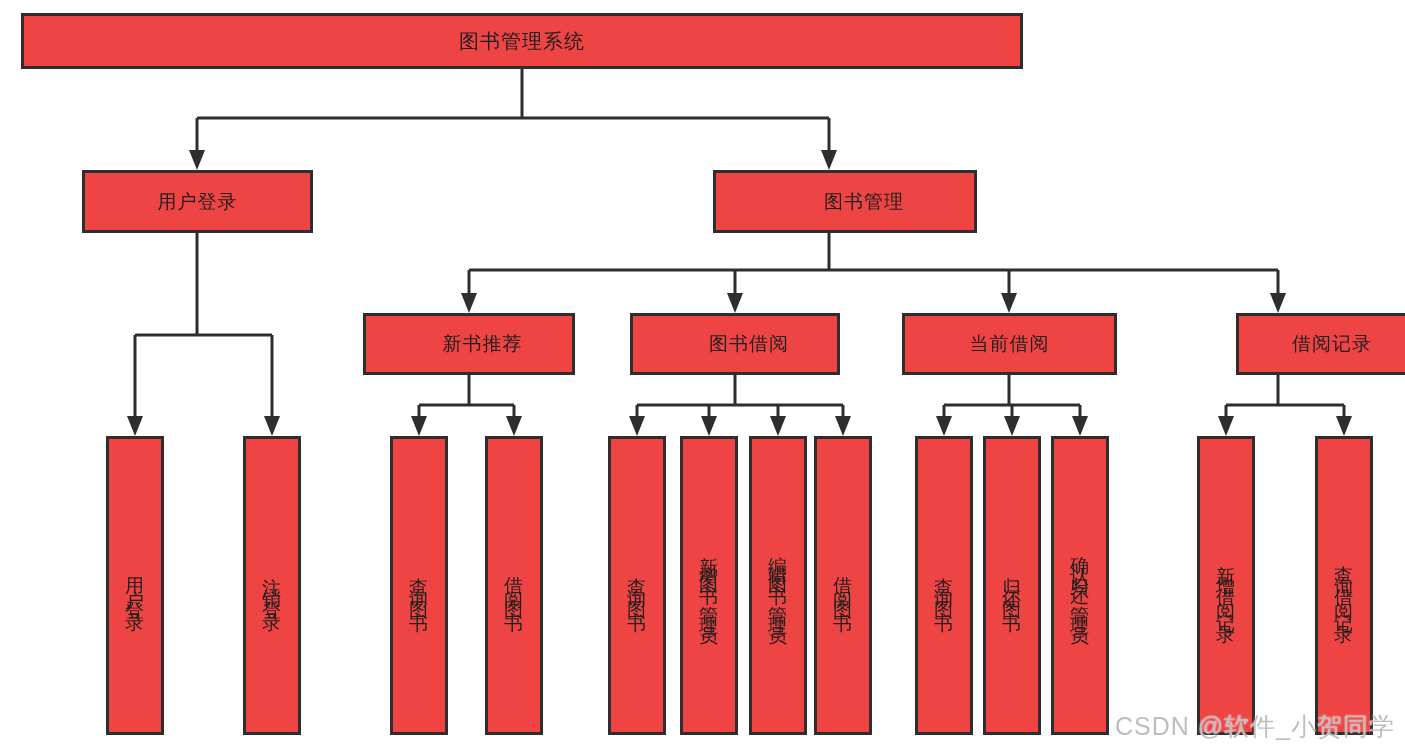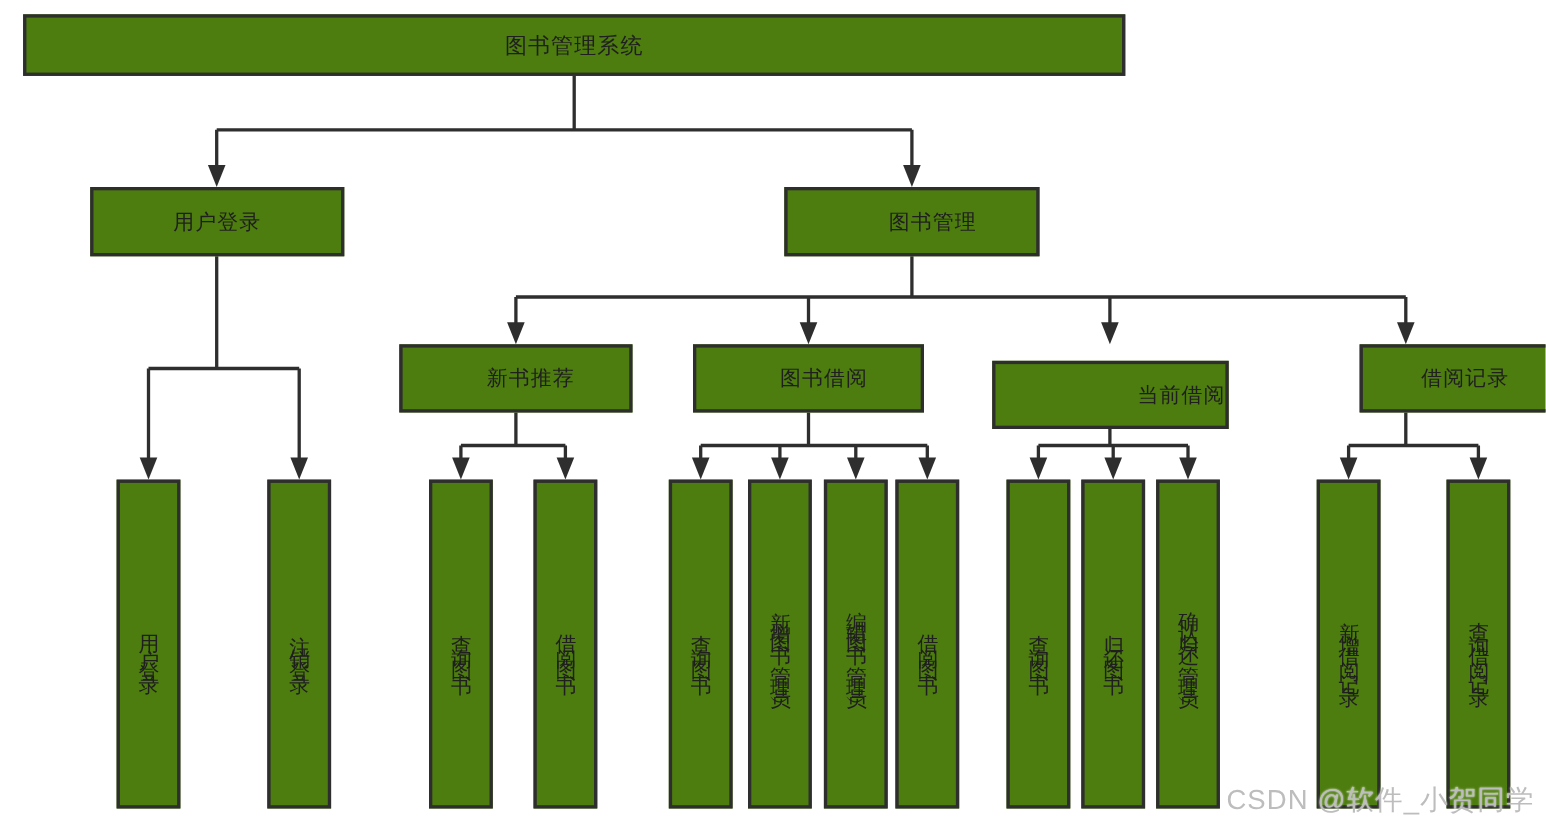--- a/index.html
+++ b/index.html
@@ -6,21 +6,21 @@
   html, body { background: #ffffff; }
   body {
     font-family: "Liberation Sans", "DejaVu Sans", sans-serif;
     width: 1405px; height: 747px; position: relative; overflow: hidden;
   }
   .stage { position: absolute; left: 0; top: 0; width: 1405px; height: 747px; }
   svg.wires { position: absolute; left: 0; top: 0; pointer-events: none; }
   .node {
     position: absolute;
     border: 3px solid #2e2e2e;
-    background: #4d7c0f;
+    background: #ef4444;
     display: flex; align-items: center; justify-content: center;
     color: #1f1f1f;
   }
   .hnode { font-size: 19px; letter-spacing: 1px; }
   .root  { font-size: 20px; }
   .vnode span {
     writing-mode: vertical-rl;
     text-orientation: mixed;
     font-size: 19px;
     letter-spacing: 12px;
@@ -84,31 +84,31 @@
     </g>
   </svg>
 
   <div class="node hnode root" style="left:21px; top:13px; width:1002px; height:56px;">
     <span>图书管理系统</span>
   </div>
 
   <div class="node hnode" style="left:82px; top:170px; width:231px; height:63px;">
     <span>用户登录</span>
   </div>
-  <div class="node hnode" style="left:713px; top:170px; width:232px; height:63px;padding-left:38px;">
+  <div class="node hnode" style="left:713px; top:170px; width:264px; height:63px;padding-left:38px;">
     <span>图书管理</span>
   </div>
 
   <div class="node hnode" style="left:363px; top:313px; width:212px; height:62px;padding-left:27px;">
     <span>新书推荐</span>
   </div>
   <div class="node hnode" style="left:630px; top:313px; width:210px; height:62px;padding-left:28px;">
     <span>图书借阅</span>
   </div>
-  <div class="node hnode" style="left:902px; top:328px; width:215px; height:62px;justify-content:flex-end;">
+  <div class="node hnode" style="left:902px; top:313px; width:215px; height:62px;">
     <span>当前借阅</span>
   </div>
   <div class="node hnode" style="left:1236px; top:313px; width:192px; height:62px;">
     <span>借阅记录</span>
   </div>
 
   <div class="node vnode" style="left:106px; top:436px; width:58px; height:299px;">
     <span>用户登录</span>
   </div>
   <div class="node vnode" style="left:243px; top:436px; width:58px; height:299px;">

